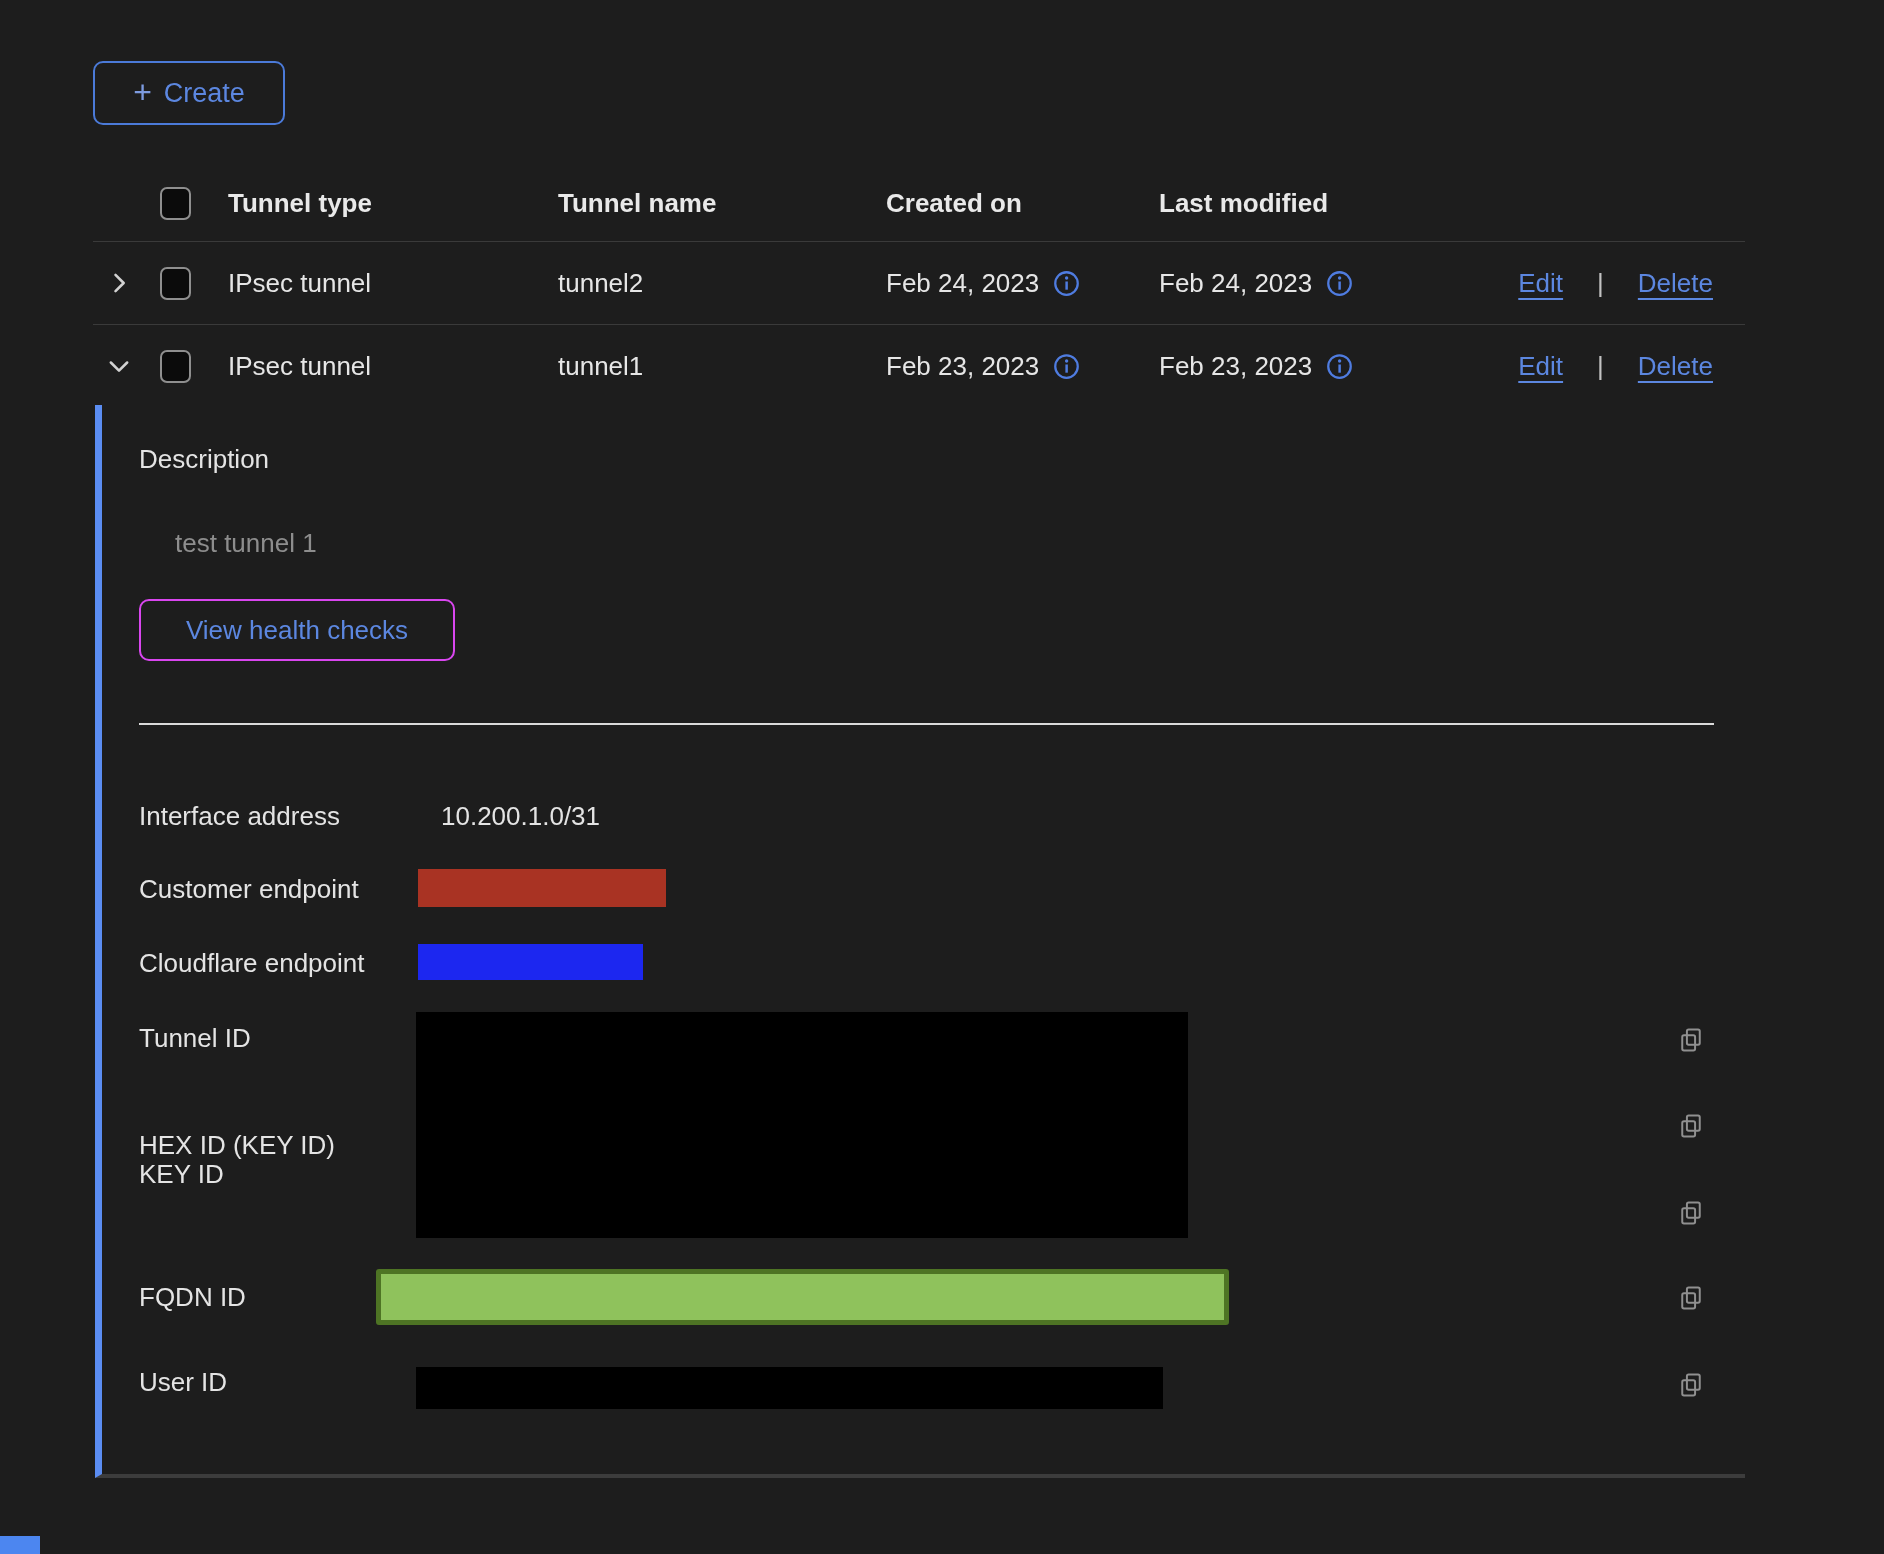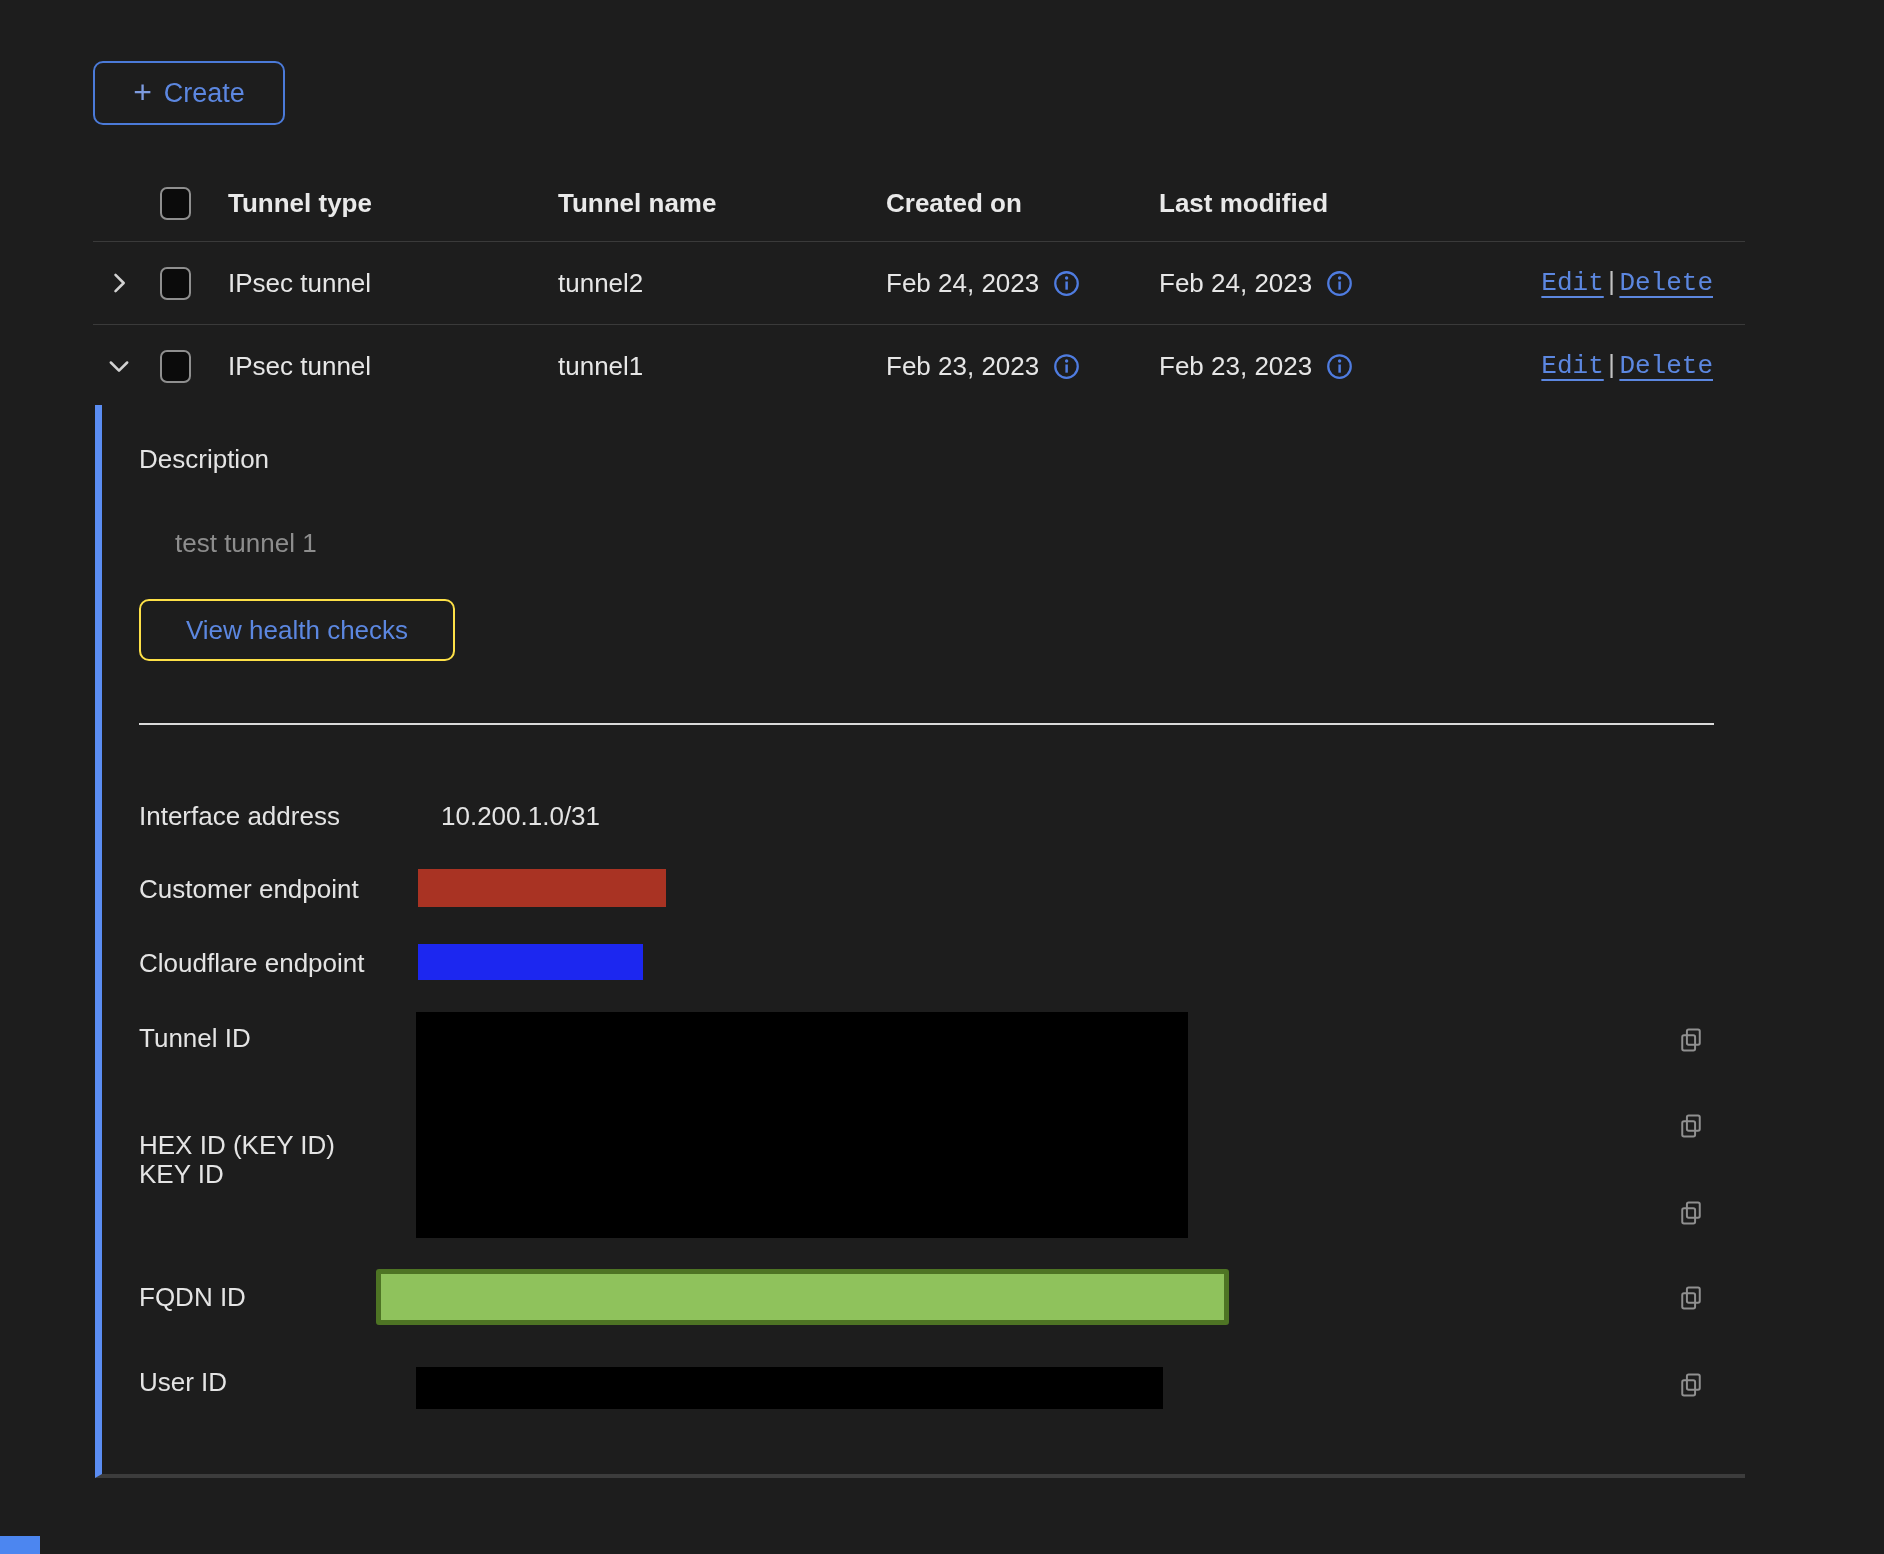--- a/index.html
+++ b/index.html
@@ -20,36 +20,36 @@
   .trow{display:flex;align-items:center;height:82px;border-bottom:1px solid #3a3a3a;font-size:26px;justify-content:space-between;}
   .trow.thead{height:75px;font-weight:700;color:#e9e9e9;}
   .trow.expanded{border-bottom:none;}
   .c-exp{width:67px;display:flex;align-items:center;padding-left:12px;box-sizing:border-box;}
   .c-check{width:68px;display:flex;align-items:center;}
   .c-type{width:330px;}
   .c-name{width:328px;}
   .c-created,.c-modified{display:flex;align-items:center;gap:14px;}
   .c-created{width:273px;}
   .c-modified{width:271px;}
-  .c-actions{flex:1;display:flex;align-items:center;justify-content:flex-end;gap:0;padding-right:32px;box-sizing:border-box;font-family:Liberation Mono, monospace;}
+  .c-actions{flex:1;display:flex;align-items:center;justify-content:flex-end;gap:34px;padding-right:32px;box-sizing:border-box;}
   .checkbox{width:27px;height:29px;border:2px solid #8f8f8f;border-radius:7px;background:#0b0b0b;display:inline-block;cursor:pointer;}
   .link{color:#5c87e0;text-decoration:underline;text-underline-offset:6px;text-decoration-thickness:2px;cursor:pointer;}
   .pipe{color:#c2c2c2;}
   .chev-btn{background:none;border:none;padding:0;cursor:pointer;display:flex;align-items:center;}
   
   .detail{
     position:absolute;left:95px;top:405px;width:1650px;height:1073px;box-sizing:border-box;
     border-left:7px solid #5b8df2;border-bottom:4px solid #3c3c3c;
   }
   .detail .abs{position:absolute;text-align:right;}
   .d-label{font-size:26px;color:#e4e4e4;line-height:32px;white-space:nowrap;}
   .d-muted{font-size:26px;color:#8d8d8d;line-height:32px;}
   .health-btn{
     position:absolute;left:37px;top:194px;width:316px;height:62px;
-    background:transparent;border:2px solid #fde047;border-radius:10px;
+    background:transparent;border:2px solid #d946ef;border-radius:10px;
     color:#5c87e0;font-size:26px;font-family:inherit;cursor:pointer;
   }
   .light-divider{position:absolute;left:37px;top:318px;width:1575px;height:2px;background:#dadada;}
   .redact{position:absolute;}
   .redact.red{left:316px;top:464px;width:248px;height:38px;background:#a93323;}
   .redact.blue{left:316px;top:539px;width:225px;height:36px;background:#1c27f0;}
   .redact.black-box{left:314px;top:607px;width:772px;height:226px;background:#000;}
   .redact.green{left:274px;top:864px;width:853px;height:56px;background:#8fc25c;border:5px solid #4e7424;border-radius:3px;box-sizing:border-box;}
   .redact.black-bar{left:314px;top:962px;width:747px;height:42px;background:#000;}
   .copy-btn{position:absolute;left:1575px;background:none;border:none;padding:0;cursor:pointer;}

